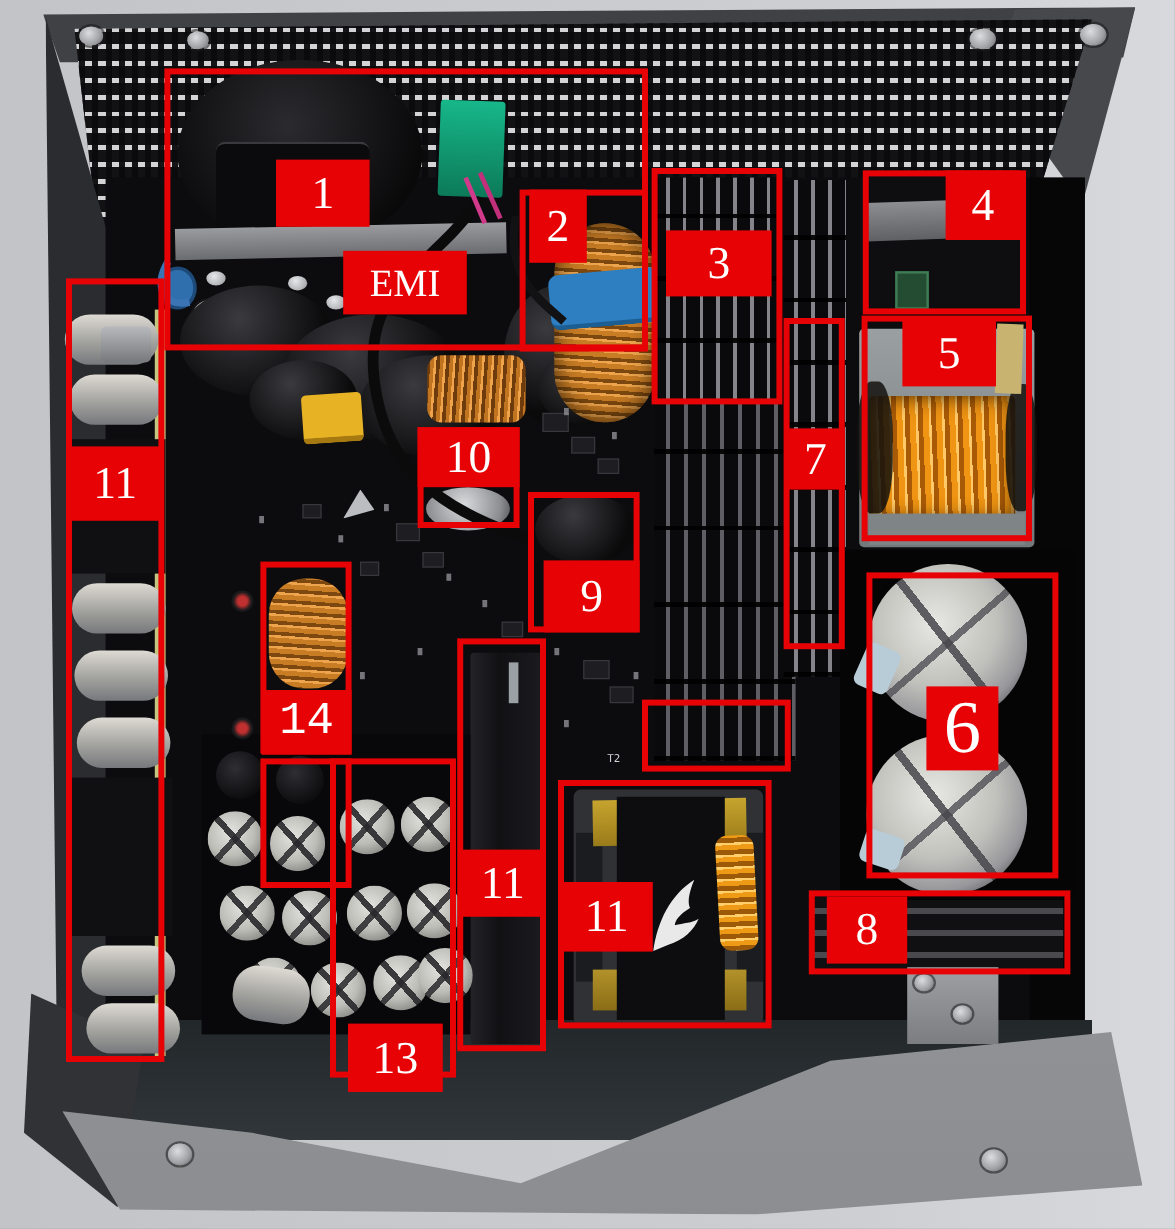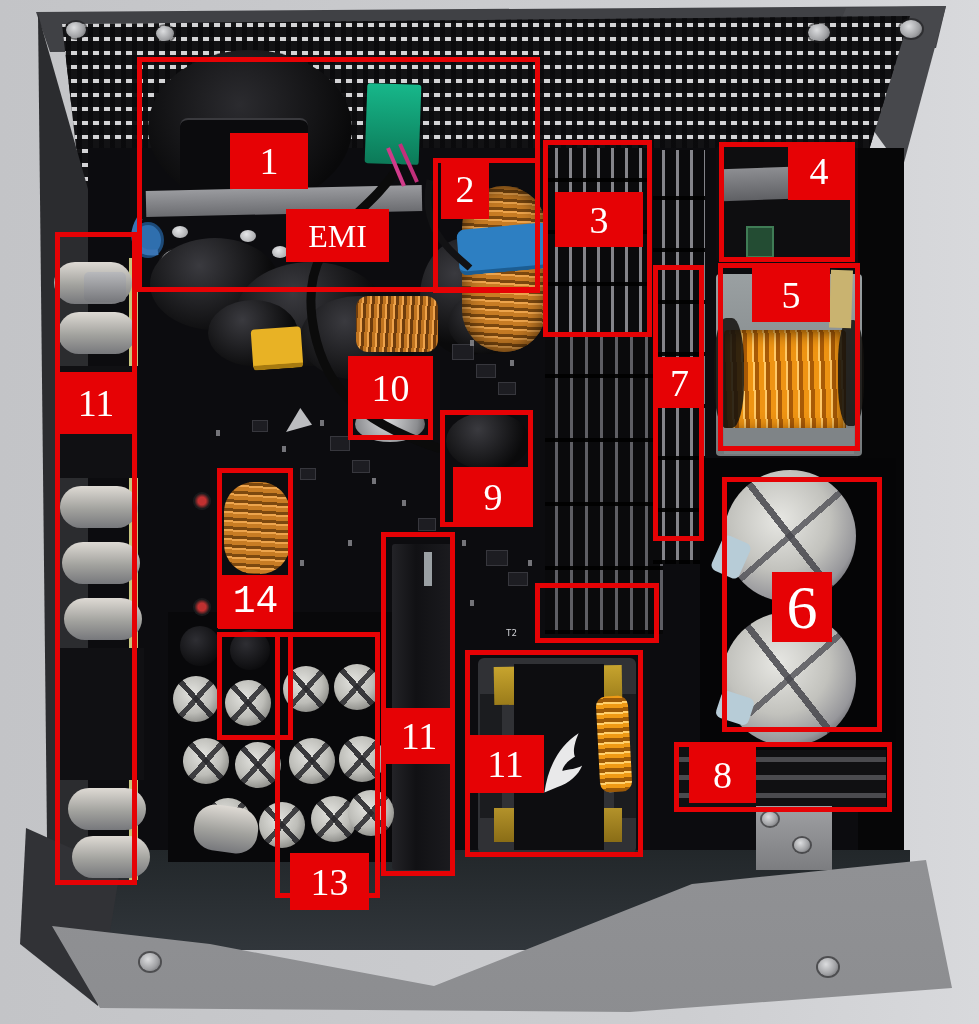--- a/index.html
+++ b/index.html
@@ -228,21 +228,21 @@
       <div class="ann-fill" style="left: 752px; top: 267px; width: 78px; height: 55px;">5</div>
       <div class="ann-outline" style="left: 722px; top: 477px; width: 160px; height: 255px;"></div>
       <div class="ann-fill" style="left: 772px; top: 572px; width: 60px; height: 70px; font-size: 62px;">6</div>
       <div class="ann-outline" style="left: 653px; top: 265px; width: 51px; height: 276px;"></div>
       <div class="ann-fill" style="left: 655px; top: 357px; width: 49px; height: 51px;">7</div>
       <div class="ann-outline" style="left: 674px; top: 742px; width: 218px; height: 70px;"></div>
       <div class="ann-fill" style="left: 689px; top: 747px; width: 67px; height: 56px;">8</div>
       <div class="ann-outline" style="left: 440px; top: 410px; width: 93px; height: 117px;"></div>
       <div class="ann-fill" style="left: 453px; top: 467px; width: 80px; height: 60px;">9</div>
       <div class="ann-outline" style="left: 348px; top: 356px; width: 85px; height: 84px;"></div>
-      <div class="ann-fill" style="left: 348px; top: 356px; width: 85px; height: 63px; text-align: center;">10</div>
+      <div class="ann-fill" style="left: 348px; top: 356px; width: 85px; height: 50px; text-align: center;">10</div>
       <div class="ann-outline" style="left: 55px; top: 232px; width: 82px; height: 653px;"></div>
       <div class="ann-fill" style="left: 58px; top: 372px; width: 76px; height: 62px;">11</div>
       <div class="ann-outline" style="left: 465px; top: 650px; width: 178px; height: 207px;"></div>
       <div class="ann-fill" style="left: 467px; top: 735px; width: 77px; height: 58px;">11</div>
       <div class="ann-outline" style="left: 275px; top: 632px; width: 105px; height: 266px;"></div>
       <div class="ann-fill" style="left: 290px; top: 853px; width: 79px; height: 57px;">13</div>
       <div class="ann-outline" style="left: 217px; top: 468px; width: 76px; height: 160px;"></div>
       <div class="ann-outline" style="left: 217px; top: 632px; width: 76px; height: 108px;"></div>
       <div class="ann-fill" style="left: 218px; top: 575px; width: 75px; height: 54px; font-family: Liberation Mono, monospace;">14</div>
       <div class="ann-outline" style="left: 535px; top: 583px; width: 124px; height: 60px;"></div>

